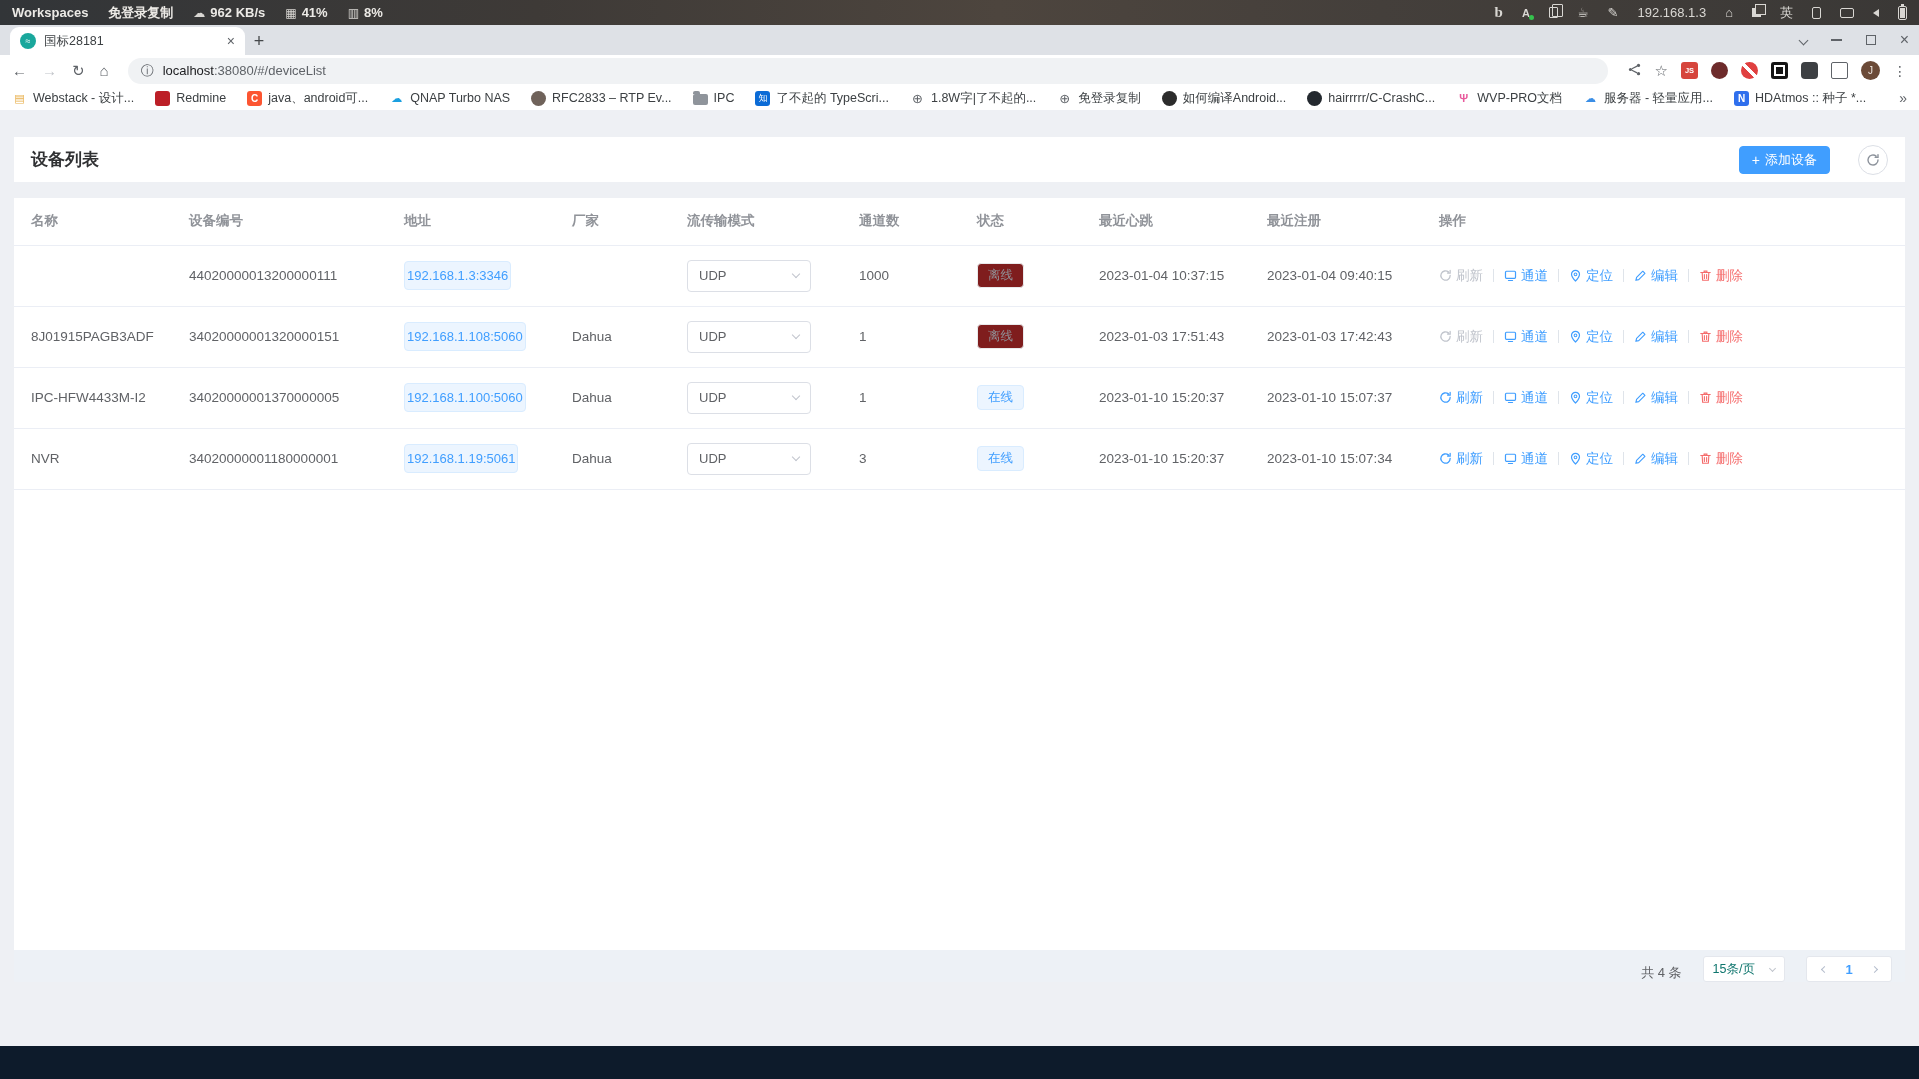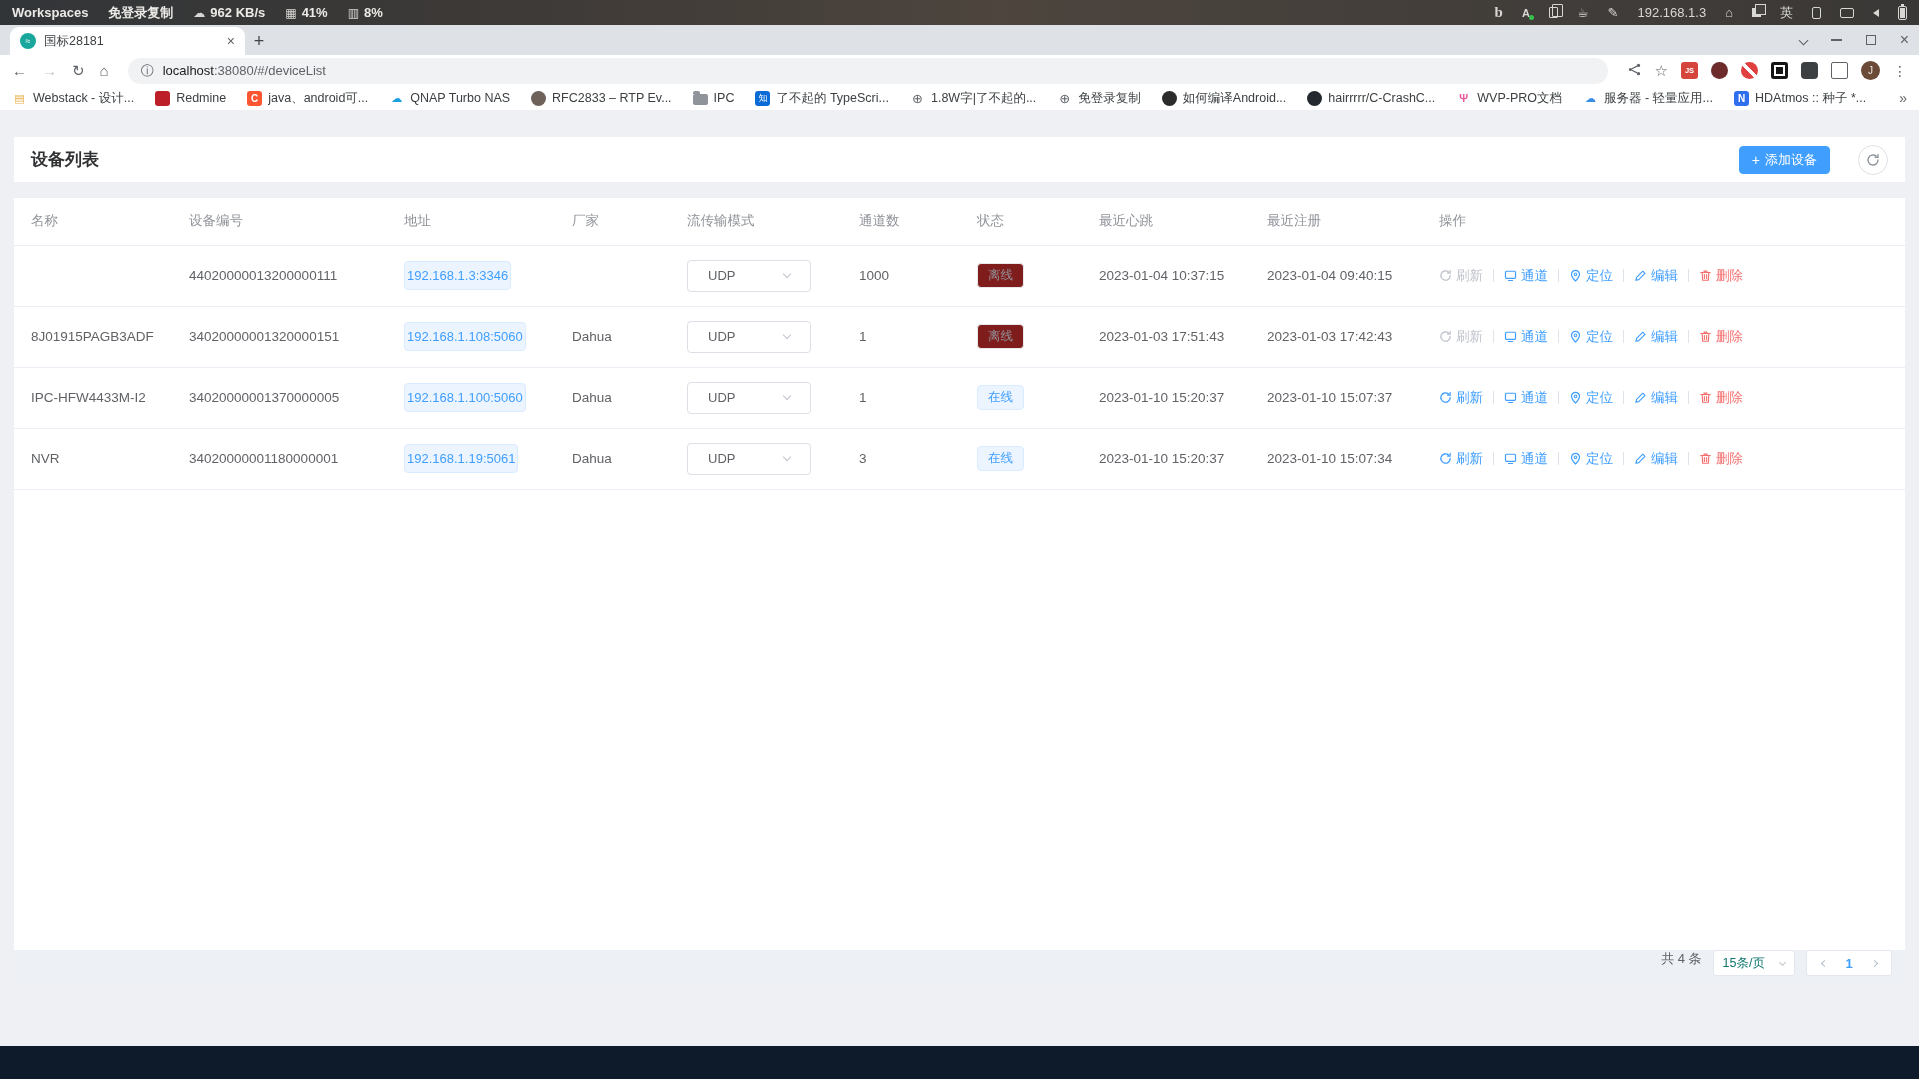--- a/index.html
+++ b/index.html
@@ -93,40 +93,40 @@
   .titlecard{margin:0 14px;height:45px;background:#fff;display:flex;align-items:center;padding:0 17px}
   .page-title{font-size:17px;font-weight:700;color:#303133}
   .title-actions{margin-left:auto;display:flex;align-items:center;gap:28px}
   .btn-add{height:28px;background:#409eff;border:1px solid #409eff;color:#fff;border-radius:4px;padding:0 12px;font-size:13px;display:flex;align-items:center;gap:5px;cursor:pointer}
   .btn-add .plus{font-size:14px;line-height:1}
   .btn-circle{width:30px;height:30px;border-radius:50%;border:1px solid #dcdfe6;background:#fff;color:#8d939c;display:flex;align-items:center;justify-content:center;cursor:pointer}
   .btn-circle svg{width:14px;height:14px}
 
   .tablecard{margin:16px 14px 0;height:752px;background:#fff;overflow:hidden}
   table{width:100%;border-collapse:collapse;table-layout:fixed;font-size:13.5px;color:#606266}
-  thead th{height:47px;text-align:left;font-weight:400;color:#909399;font-size:13.5px;border-bottom:1px solid #ebeef5;padding-left:10px}
+  thead th{height:47px;text-align:left;font-weight:700;color:#909399;font-size:13.5px;border-bottom:1px solid #ebeef5;padding-left:10px}
   tbody td{height:61px;border-bottom:1px solid #ebeef5;padding-left:10px}
   th:first-child,td:first-child{padding-left:17px}
 
   .tag-addr{display:inline-block;background:#ecf5ff;border:1px solid #d9ecff;color:#409eff;border-radius:4px;padding:6px 2px;font-size:13px}
   .tag-status{display:inline-block;border-radius:4px;padding:3px 10px;font-size:12.5px}
   .tag-status.offline{background:#7f1d1d;border:1px solid #e9e9eb;color:#909399}
   .tag-status.online{background:#ecf5ff;border:1px solid #d9ecff;color:#409eff}
 
-  .sel{width:124px;height:32px;border:1px solid #dcdfe6;border-radius:4px;background:#fff;display:flex;align-items:center;padding:0 20px;color:#606266;font-size:13px;cursor:pointer}
+  .sel{width:124px;height:32px;border:1px solid #dcdfe6;border-radius:4px;background:#fff;display:flex;align-items:center;padding:0 11px;color:#606266;font-size:13px;cursor:pointer}
   .sel .chev{margin-left:auto;width:6px;height:6px;border-color:#c0c4cc;margin-top:-3px}
 
   .ops{display:flex;align-items:center}
   .op{display:inline-flex;align-items:center;gap:4px;color:#409eff;font-size:13.5px;cursor:pointer;white-space:nowrap}
   .op svg{width:13px;height:13px;flex:none}
   .op.disabled{color:#c0c4cc;cursor:not-allowed}
   .op.danger{color:#f56c6c}
   .op-sep{width:1px;height:13px;background:#dfe4ea;margin:0 10px;flex:none}
 
-  .pagebar{margin:0 14px;height:32px;background:#edf1f6;display:flex;align-items:flex-start;justify-content:flex-end;gap:11px;padding-right:13px;font-size:13px;color:#606266}
+  .pagebar{margin:0 14px;height:32px;background:#edf1f6;display:flex;align-items:flex-end;justify-content:flex-end;gap:21px;padding-right:13px;font-size:13px;color:#606266}
   .psel{height:26px;background:#fff;border:1px solid #e4e7ed;border-radius:3px;display:flex;align-items:center;gap:15px;padding:0 9px;font-size:12.5px;color:#0f766e;cursor:pointer}
   .psel .chev{width:5px;height:5px;border-color:#c0c4cc;margin-top:-2px}
   .pager{height:26px;background:#fff;border:1px solid #e4e7ed;border-radius:3px;display:flex;align-items:center;padding:0 4px}
   .pg-btn{width:26px;display:flex;align-items:center;justify-content:center;color:#b4bccc;cursor:pointer}
   .pg-btn .chev{width:5px;height:5px}
   .pg-num{width:24px;text-align:center;color:#409eff;font-weight:700;font-size:13px;cursor:pointer}
 
   .darkfooter{position:absolute;left:0;right:0;bottom:0;height:33px;background:#0d1b2b}
 </style>
 </head>

